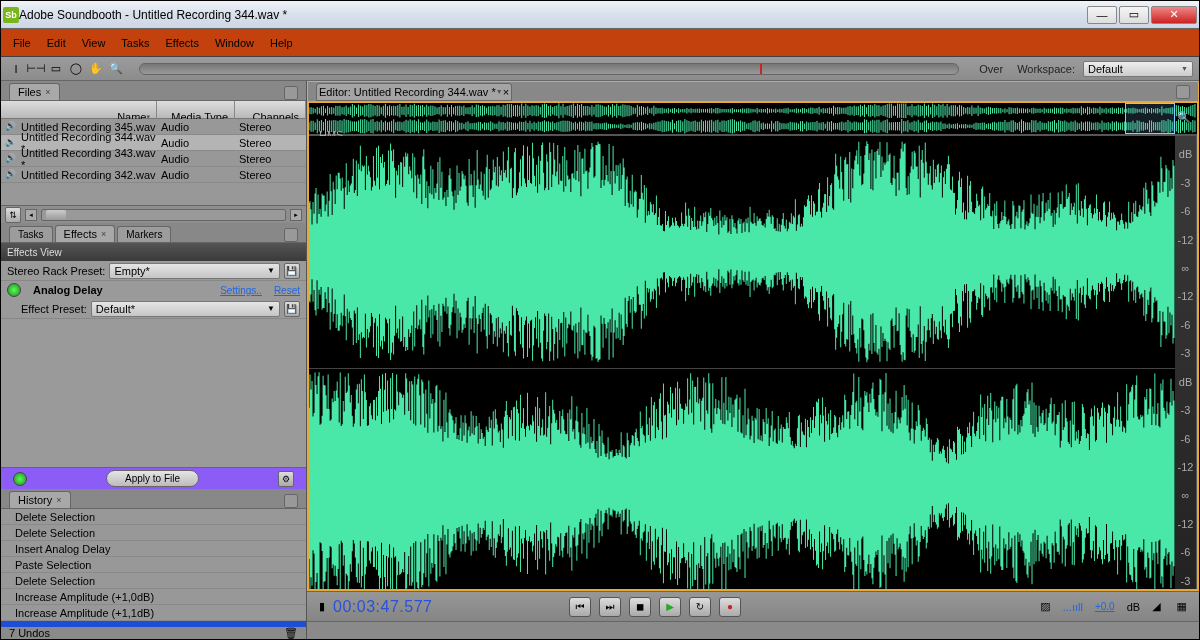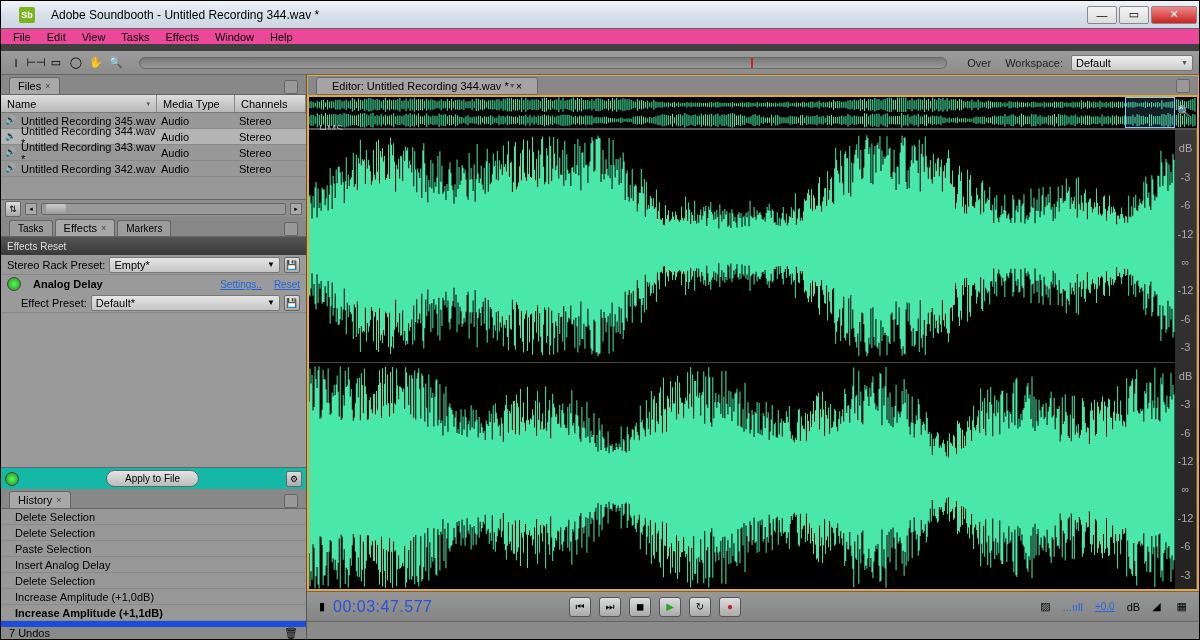--- a/index.html
+++ b/index.html
@@ -1,69 +1,69 @@
 <!DOCTYPE html>
 <html><head>
 <meta charset="utf-8">
 <style>
 *{margin:0;padding:0;box-sizing:border-box;font-family:"Segoe UI",Tahoma,sans-serif;font-size:11px;user-select:none}
 body{background:#000;overflow:hidden}
 .window{width:1200px;height:640px;background:#969696;display:flex;flex-direction:column;border:1px solid #000}
 .titlebar{height:28px;background:linear-gradient(#f0f4f8,#d8e0ec 50%,#cdd6e4);display:flex;align-items:center;padding:0 2px;border-bottom:1px solid #666}
-.app-icon{width:16px;height:16px;background:#7ab51d;border-radius:2px;display:flex;align-items:center;justify-content:center;color:#fff;font-size:9px;font-weight:bold;margin:0 16px}
+.app-icon{width:16px;height:16px;background:#7ab51d;border-radius:2px;display:flex;align-items:center;justify-content:center;color:#fff;font-size:9px;font-weight:bold;margin:0 0}
 .title{color:#000;font-size:12px;flex:1}
 .winbtns{display:flex;gap:0}
 .winbtn{width:30px;height:18px;display:flex;align-items:center;justify-content:center;border:1px solid #888;border-radius:2px;margin-left:2px;background:linear-gradient(#f5f5f5,#ddd)}
 .winbtn.close{background:linear-gradient(#e88,#c22);color:#fff;width:46px}
-.menubar{height:22px;background:#ec4899;display:flex;align-items:center;padding:0 4px;border-bottom:7px solid #404040}
+.menubar{height:28px;background:#c2410c;display:flex;align-items:center;padding:0 4px;border-bottom:1px solid #404040}
 .menuitem{padding:2px 8px;color:#000;cursor:default}
 .toolbar{height:24px;background:linear-gradient(#9c9c9c,#8c8c8c);display:flex;align-items:center;padding:0 6px;border-bottom:1px solid #666;gap:2px;position:relative}
 .toolbtn{width:18px;height:18px;display:flex;align-items:center;justify-content:center;border:1px solid transparent;border-radius:3px;color:#000;cursor:pointer}
 .bigslider{flex:1;height:12px;background:linear-gradient(#777,#999);border-radius:6px;border:1px solid #666;margin:0 12px;position:relative}
 .bigslider-mark{position:absolute;right:24%;top:0;bottom:0;width:2px;background:#c22}
 .ws-label{color:#222;margin:8px 6px}
-.ws-select{width:122px;height:16px;background:linear-gradient(#eee,#ccc);border:1px solid #777;border-radius:2px;padding:0 4px;font-size:10px;display:flex;align-items:center;justify-content:space-between}
+.ws-select{width:110px;height:16px;background:linear-gradient(#eee,#ccc);border:1px solid #777;border-radius:2px;padding:0 4px;font-size:10px;display:flex;align-items:center;justify-content:space-between}
 .content{flex:1;display:flex;background:#939393;overflow:hidden}
 .leftpanel{width:306px;display:flex;flex-direction:column;border-right:1px solid #555}
 .tabrow{height:20px;background:#888;display:flex;align-items:flex-end;padding:0 8px;border-bottom:1px solid #666;gap:2px}
 .tab{padding:2px 8px;background:#9c9c9c;border:1px solid #666;border-bottom:none;border-radius:3px 3px 0 0;font-size:10px;display:flex;align-items:center;gap:4px;cursor:pointer}
 .tab.active{background:#a8a8a8}
 .tab .x{font-size:9px;color:#444}
 .panelbtn{width:14px;height:14px;border:1px solid #666;background:#999;border-radius:2px;margin-left:auto}
 .filescols{height:18px;display:flex;background:linear-gradient(#ddd,#b8b8b8);border-bottom:1px solid #777}
-.col{padding:8px 6px;border-right:1px solid #888;display:flex;align-items:center;justify-content:space-between}
+.col{padding:16px 6px;border-right:1px solid #888;display:flex;align-items:center;justify-content:flex-end}
 .col1{width:156px}.col2{width:78px}.col3{flex:1}
 .filerow{height:16px;display:flex;align-items:center;background:#989898;border-bottom:1px solid #8a8a8a;padding:0 2px}
 .filerow.sel{background:#b4b4b4}
 .spk{width:12px;height:12px;margin:0 2px;font-size:9px;color:#555}
 .fname{width:142px;padding-left:2px}.ftype{width:78px}.fchan{flex:1}
 .filesfoot{height:18px;background:#8e8e8e;display:flex;align-items:center;padding:0 4px;gap:4px;border-top:1px solid #666}
 .hscroll{flex:1;height:12px;background:#999;border:1px solid #666;border-radius:2px;display:flex;align-items:center}
 .hscroll-thumb{width:20px;height:10px;background:linear-gradient(#ccc,#999);border-radius:2px;margin-left:4px}
 .hscroll-btn{width:12px;height:12px;border:1px solid #666;background:#aaa;display:flex;align-items:center;justify-content:center;font-size:7px}
 .fxhead{height:18px;background:linear-gradient(#555,#3a3a3a);color:#ddd;display:flex;align-items:center;padding:0 6px;font-size:10px}
 .fxrow{height:20px;display:flex;align-items:center;padding:0 6px;gap:4px;background:#9a9a9a;border-bottom:1px solid #888}
 .fxlabel{color:#000}
 .dropdown{flex:1;height:16px;background:linear-gradient(#e5e5e5,#c5c5c5);border:1px solid #777;border-radius:2px;padding:0 4px;display:flex;align-items:center;justify-content:space-between;font-size:10px}
 .dd-arrow{font-size:8px}
 .iconbtn{width:16px;height:16px;background:linear-gradient(#ddd,#aaa);border:1px solid #666;border-radius:2px;display:flex;align-items:center;justify-content:center;font-size:9px}
 .fxheader{height:18px;display:flex;align-items:center;padding:0 6px;background:#9a9a9a;gap:12px}
 .power{width:14px;height:14px;border-radius:7px;background:radial-gradient(#5f5,#282);border:1px solid #444}
 .fxname{font-weight:bold}
 .link{color:#26d;text-decoration:underline;cursor:pointer;font-size:10px}
 .fxspace{flex:1;background:#9a9a9a}
-.fxfoot{height:22px;display:flex;align-items:center;justify-content:space-between;padding:0 4px;background:#14b8a6;border-top:1px solid #666}
+.fxfoot{height:22px;display:flex;align-items:center;justify-content:space-between;padding:0 12px;background:#8b5cf6;border-top:1px solid #666}
 .applybtn{padding:2px 18px;background:linear-gradient(#e5e5e5,#bbb);border:1px solid #666;border-radius:10px;font-size:10px}
 .histlist{background:#989898}
 .histrow{height:16px;display:flex;align-items:center;padding:0 14px;border-bottom:1px solid #8a8a8a}
-.histrow.bold{font-weight:bold}
+.histrow.bold{font-weight:normal}
 .statusbar{height:18px;background:#8a8a8a;border-top:6px solid #1d4ed8;display:flex;align-items:center;padding:0 8px;font-size:10px}
 .rightpanel{flex:1;display:flex;flex-direction:column;background:#969696}
 .editortabs{height:20px;background:#888;display:flex;align-items:center;padding:0 8px;border:1px solid #e8a838;border-bottom:none;gap:2px}
-.editortab{padding:2px 15px;background:#a4a4a4;border:1px solid #666;border-radius:3px 3px 0 0;font-size:10px;display:flex;align-items:center;}
+.editortab{padding:2px 2px;background:#a4a4a4;border:1px solid #666;border-radius:3px 3px 0 0;font-size:10px;display:flex;align-items:center;}
 .editorarea{flex:1;display:flex;flex-direction:column;border:2px solid #e8a838;background:#000;overflow:hidden}
 .overview{height:32px;background:#000;border-bottom:1px solid #555;position:relative;display:flex;align-items:center}
 .overview svg{width:100%;height:100%}
 .ov-sel{position:absolute;right:22px;top:0;bottom:0;width:50px;border:1px solid #8cf;background:rgba(136,204,255,0.15)}
 .ov-lens{width:16px;height:16px;position:absolute;right:4px;top:8px;color:#aaa;font-size:11px}
 .ruler{height:18px;background:linear-gradient(#3a3a3a,#222);display:flex;align-items:center;color:#aaa;font-size:9px;border-bottom:1px solid #555;position:relative;padding-left:10px}
 .ruler span{position:absolute}
 .wavearea{flex:1;display:flex}
 .waveform{flex:1;background:#000;position:relative}
 .waveform svg{width:100%;height:100%;display:block}
@@ -177,21 +177,21 @@
 
       <div class="tabrow">
         <div class="tab">Tasks</div>
         <div class="tab active">
             <span>Effects</span>
             <span class="x">×</span>
           </div>
         <div class="tab">Markers</div>
         <div class="panelbtn"></div>
       </div>
-      <div class="fxhead">Effects Reset</div>
+      <div class="fxhead">Effects View</div>
       <div class="fxrow">
         <span class="fxlabel">Stereo Rack Preset:</span>
         <div class="dropdown">
             <span>Empty*</span>
             <span class="dd-arrow">▼</span>
           </div>
         <div class="iconbtn">💾</div>
       </div>
       <div class="fxheader">
         <div class="power"></div>
@@ -218,22 +218,22 @@
       <div class="tabrow">
         <div class="tab active">
             <span>History</span>
             <span class="x">×</span>
           </div>
         <div class="panelbtn"></div>
       </div>
       <div class="histlist" id="histlist">
           <div class="histrow">Delete Selection</div>
           <div class="histrow">Delete Selection</div>
+          <div class="histrow">Insert Analog Delay</div>
           <div class="histrow">Paste Selection</div>
-          <div class="histrow">Insert Analog Delay</div>
           <div class="histrow">Delete Selection</div>
           <div class="histrow">Increase Amplitude (+1,0dB)</div>
           <div class="histrow bold">Increase Amplitude (+1,1dB)</div>
         </div>
       <div class="statusbar">
         <span>7 Undos</span>
         <span style="flex:1"></span>
         <span>🗑</span>
       </div>
     </div>

